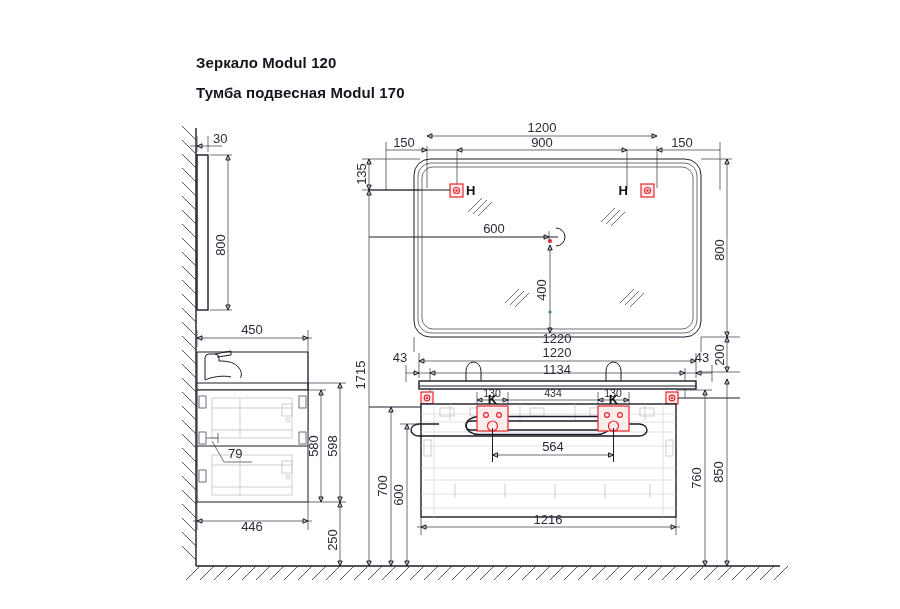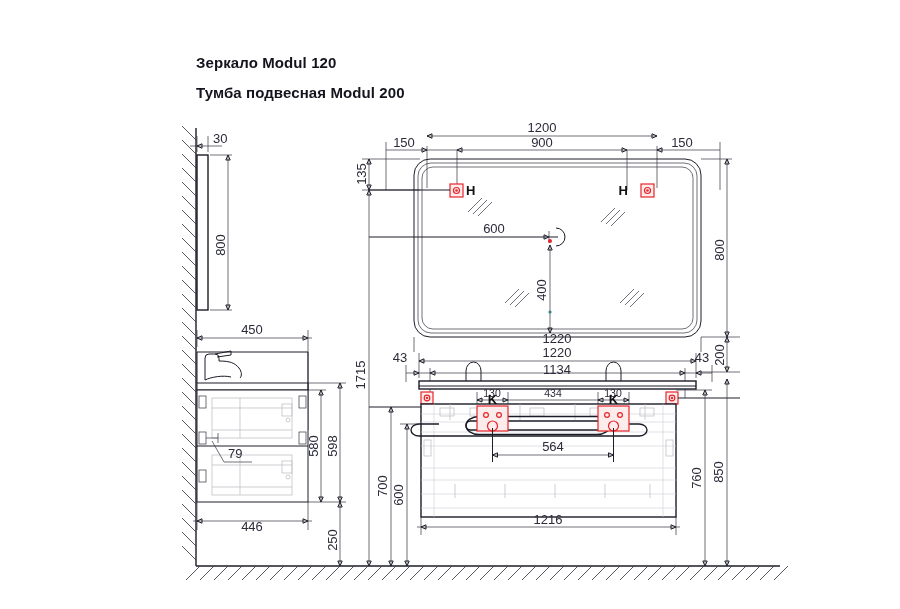--- a/index.html
+++ b/index.html
@@ -24,21 +24,21 @@
   .redf{fill:#fdecec;stroke:#e8252a;stroke-width:1.2;}
   .reddot{fill:#e8252a;}
   .wht{fill:#ffffff;}
 </style>
 </head>
 <body>
 
 <div id="stage">
 
   <div class="ttl" id="t1">Зеркало Modul 120</div>
-  <div class="ttl" id="t2">Тумба подвесная Modul 200</div>
+  <div class="ttl" id="t2">Тумба подвесная Modul 170</div>
 
   <svg width="900" height="609">
 
     <g>
       <line class="lnT" x1="196" y1="128" x2="196" y2="566"></line>
       <g class="hatch">
         <line x1="196" y1="140" x2="182" y2="126"></line>
         <line x1="196" y1="154" x2="182" y2="140"></line>
         <line x1="196" y1="168" x2="182" y2="154"></line>
         <line x1="196" y1="182" x2="182" y2="168"></line>

